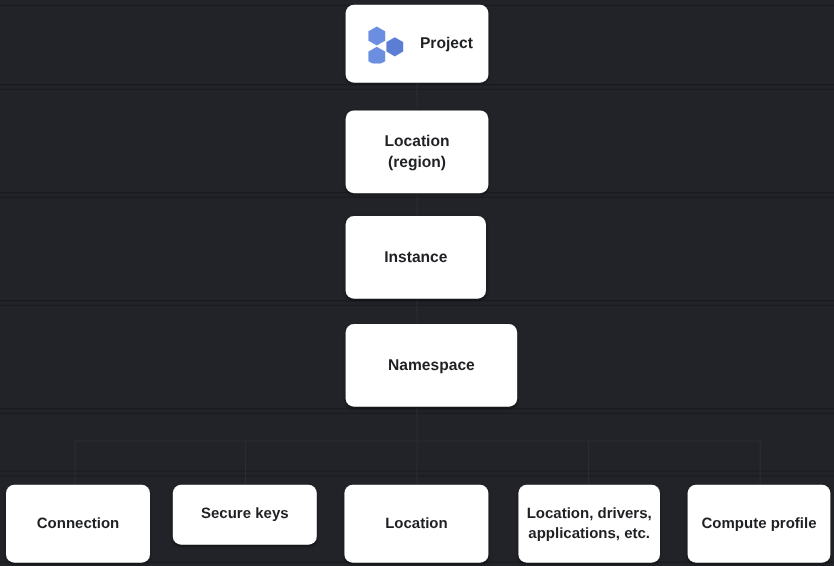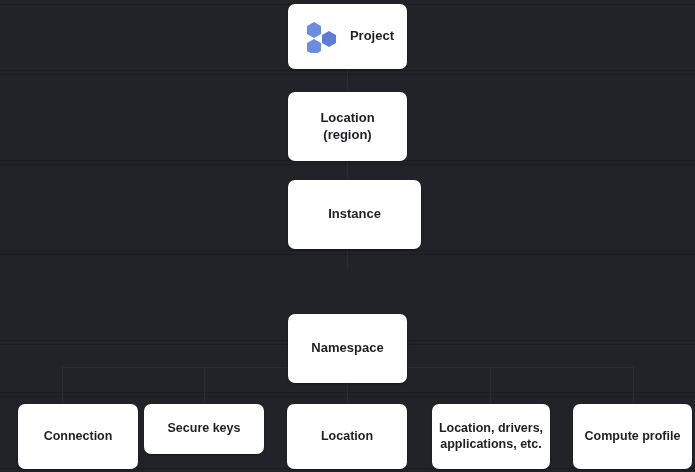--- a/index.html
+++ b/index.html
@@ -113,31 +113,31 @@
       </svg>
     </span>
     <span class="label">Project</span>
   </div>
 
   <div class="node" style="left:288px; top:92px; width:119px; height:69px;">
     <span class="label">Location
 (region)</span>
   </div>
 
-  <div class="node" style="left:288px; top:180px; width:133px; height:69px;">
+  <div class="node" style="left:288px; top:180px; width:117px; height:69px;">
     <span class="label">Instance</span>
   </div>
 
-  <div class="node" style="left:288px; top:270px; width:119px; height:69px;margin-top:44px;">
+  <div class="node" style="left:288px; top:270px; width:143px; height:69px;">
     <span class="label">Namespace</span>
   </div>
 
   <div class="row-bottom">
 
-    <div class="node" style="left:18px; top:404px; width:120px; height:65px;">
+    <div class="node" style="left:5px; top:404px; width:120px; height:65px;">
       <span class="label">Connection</span>
     </div>
 
     <div class="node" style="left:144px; top:404px; width:120px; height:50px;">
       <span class="label">Secure keys</span>
     </div>
 
     <div class="node" style="left:287px; top:404px; width:120px; height:65px;">
       <span class="label">Location</span>
     </div>

